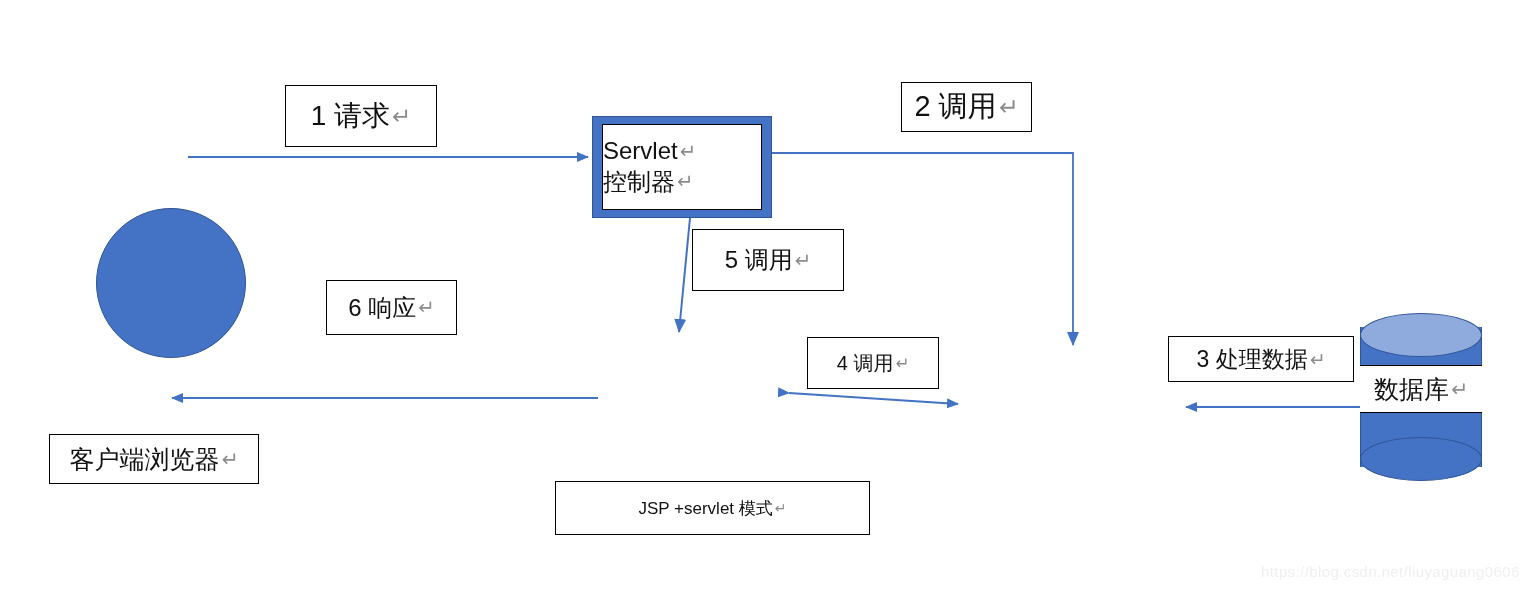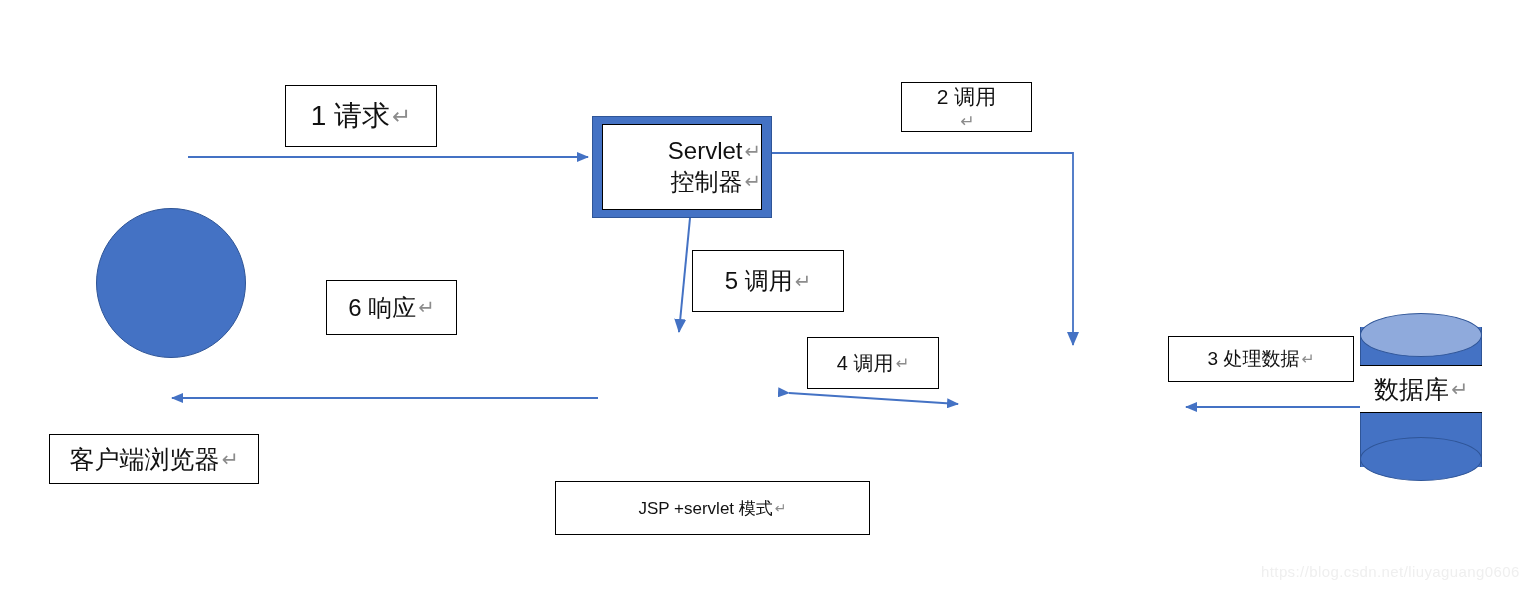--- a/index.html
+++ b/index.html
@@ -16,21 +16,21 @@
 
   
   .ret{color:#8c8c8c;font-size:0.82em;margin-left:2px;vertical-align:0.08em;}
 
   
   .frame{position:absolute;background:#4472C4;box-sizing:border-box;
          border:1px solid #2F5597;}
   .frame.round{border-radius:16px;}
   .frame .inner{position:absolute;background:#ffffff;border:1.6px solid #000000;
                 box-sizing:border-box;display:flex;flex-direction:column;
-                align-items:flex-end;justify-content:center;color:#111111;
+                align-items:flex-start;justify-content:center;color:#111111;
                 white-space:nowrap;line-height:1.28;}
 
   
   .circle{position:absolute;border-radius:50%;background:#4472C4;
           border:1.6px solid #2F5597;box-sizing:border-box;}
 
   
   .db{position:absolute;}
   .db .body{position:absolute;left:0;right:0;top:14px;bottom:14px;
             background:#4472C4;border-left:1.6px solid #2F5597;
@@ -97,36 +97,36 @@
     <g>
       <line x1="598" y1="398" x2="172" y2="398" stroke="#4472C4" stroke-width="2" marker-end="url(#ah-l)"></line>
     </g>
   </svg>
 
   <div class="label-box" style="left:285px;top:85px;width:152px;height:62px;font-size:28px;">
     <span class="txt">1  请求</span>
       <span class="ret">↵</span>
   </div>
 
-  <div class="label-box" style="left:901px;top:82px;width:131px;height:50px;font-size:21px;flex-direction:column;">
+  <div class="label-box" style="left:901px;top:82px;width:131px;height:50px;font-size:29px;">
     <span class="txt">2 调用</span>
       <span class="ret">↵</span>
   </div>
 
-  <div class="label-box" style="left:1168px;top:336px;width:186px;height:46px;font-size:19px;">
+  <div class="label-box" style="left:1168px;top:336px;width:186px;height:46px;font-size:23px;">
     <span class="txt">3 处理数据</span>
       <span class="ret">↵</span>
   </div>
 
   <div class="label-box" style="left:807px;top:337px;width:132px;height:52px;font-size:20px;">
     <span class="txt">4 调用</span>
       <span class="ret">↵</span>
   </div>
 
-  <div class="label-box" style="left:692px;top:250px;width:152px;height:62px;font-size:24px;">
+  <div class="label-box" style="left:692px;top:229px;width:152px;height:62px;font-size:24px;">
     <span class="txt">5 调用</span>
       <span class="ret">↵</span>
   </div>
 
   <div class="label-box" style="left:326px;top:280px;width:131px;height:55px;font-size:24px;">
     <span class="txt">6 响应</span>
       <span class="ret">↵</span>
   </div>
 
   <div class="circle" style="left:96px;top:208px;width:150px;height:150px;"></div>

